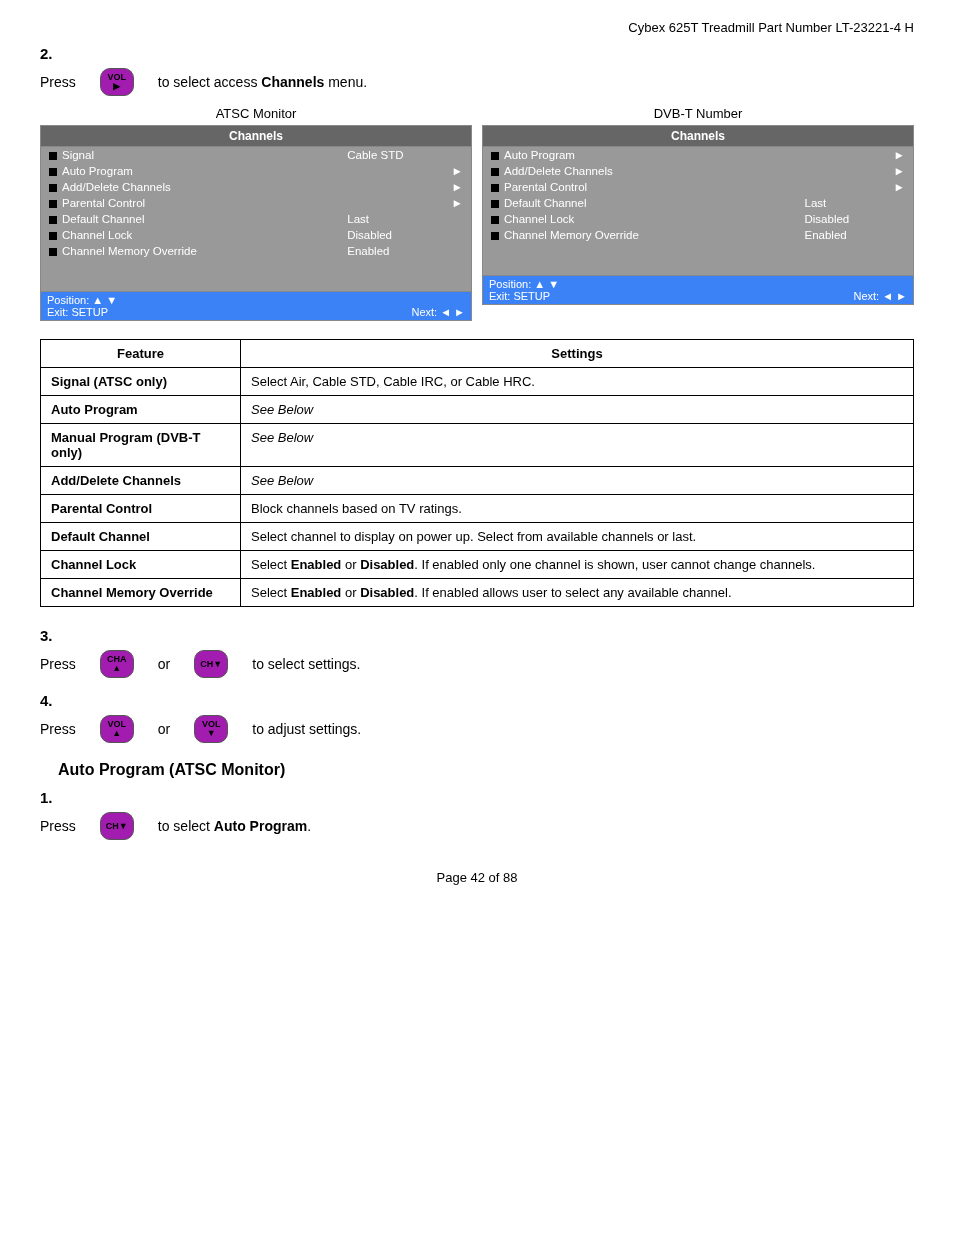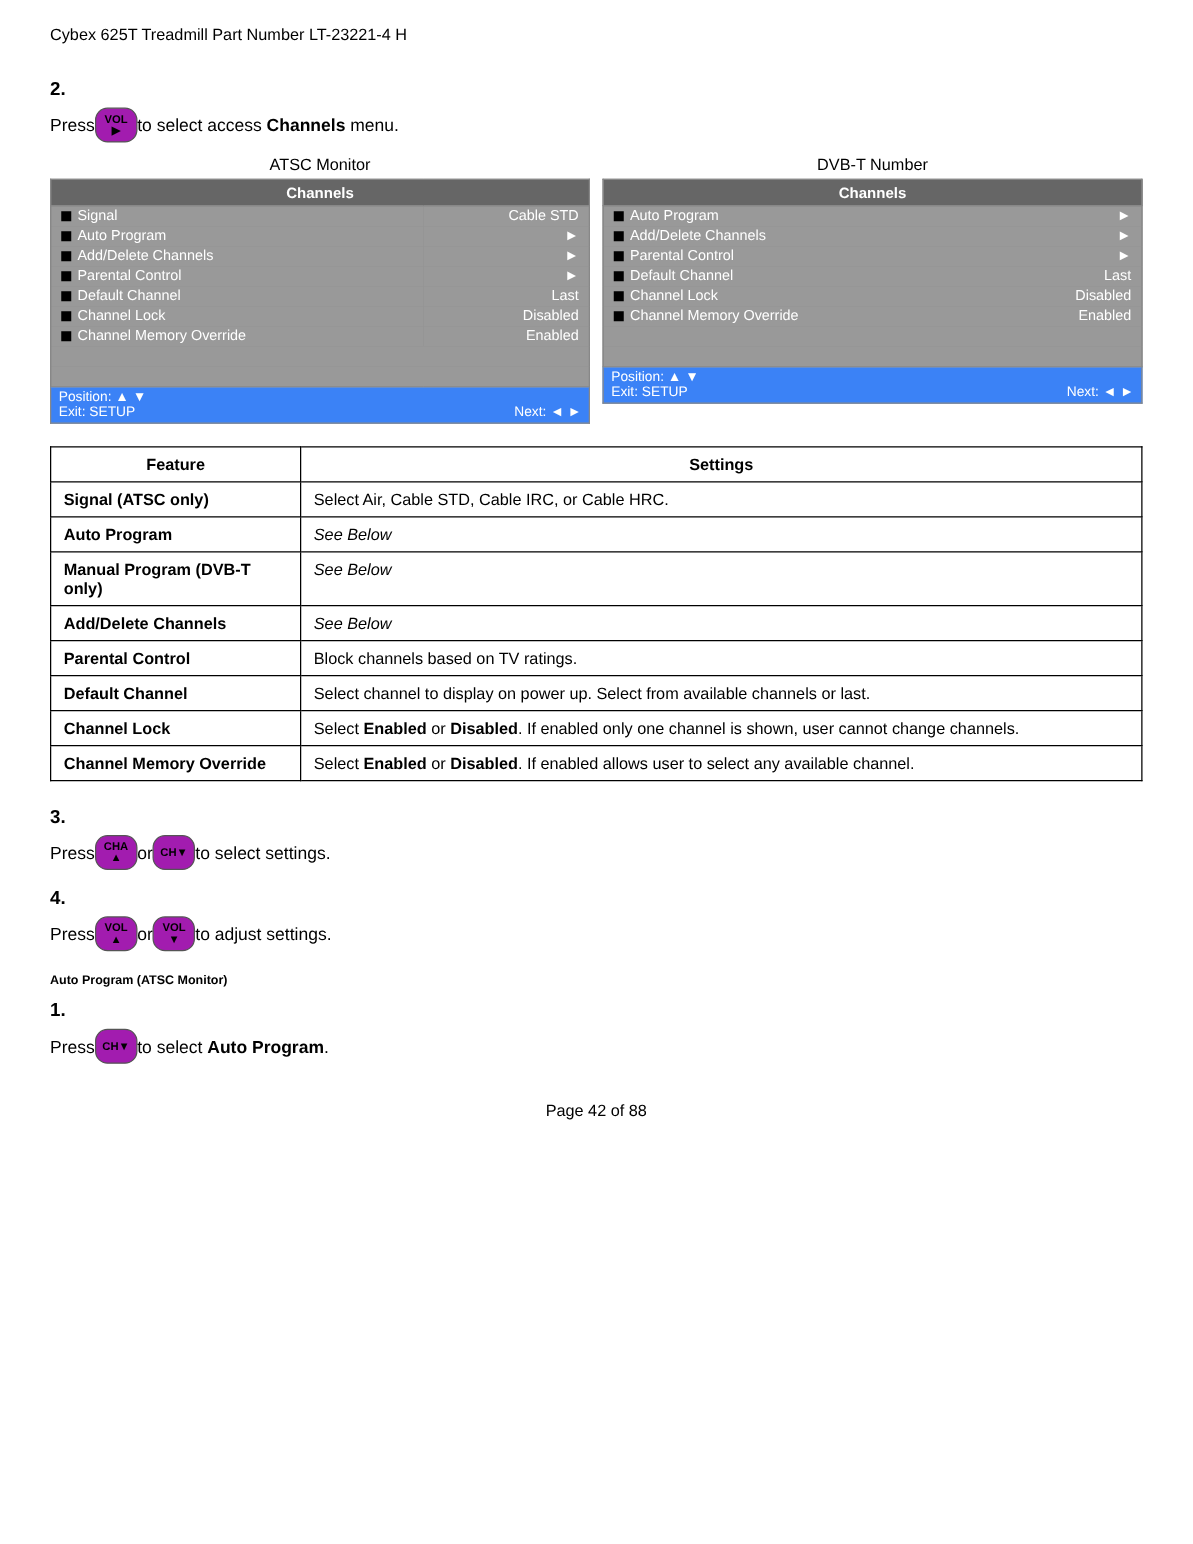--- a/index.html
+++ b/index.html
@@ -6,33 +6,33 @@
     body {
       font-family: Arial, sans-serif;
       font-size: 13px;
       background: #fff;
       color: #000;
       width: 954px;
       min-height: 1235px;
       padding: 20px 40px;
     }
     .page-header {
-      text-align: left;
-      font-size: 13px;
-      margin-bottom: 28px;
+      text-align: right;
+      font-size: 13px;
+      margin-bottom: 10px;
     }
     .section-num {
       font-size: 15px;
       font-weight: bold;
       margin-bottom: 6px;
     }
     .press-line {
       display: flex;
       align-items: center;
-      gap: 0;
+      gap: 24px;
       margin-bottom: 10px;
       font-size: 14px;
     }
     .btn-icon {
       display: inline-flex;
       align-items: center;
       justify-content: center;
       border: 1.5px solid #555;
       border-radius: 10px;
       background: #a21caf;
@@ -81,21 +81,20 @@
     }
     .channel-table .item-bullet {
       display: inline-block;
       width: 8px;
       height: 8px;
       background: #000;
       margin-right: 5px;
       vertical-align: middle;
     }
     .channel-table td.right-val {
-      text-align: right;
     }
     .channel-table td.arrow-val {
       text-align: right;
     }
     .channel-footer {
       background: #3b82f6;
       color: #fff;
       font-size: 11px;
       padding: 2px 6px;
       border: 1px solid #888;
@@ -124,22 +123,22 @@
     .feature-table td.feat-name {
       font-weight: bold;
       width: 200px;
       margin-left: 15px;
     }
     .section-block {
       margin-bottom: 14px;
     }
     .sub-section-title {
       font-weight: bold;
-      font-size: 10px;
-      margin: 18px 0 10px 0;
+      font-size: 16px;
+      margin: 18px 0 10px 18px;
     }
     .page-footer {
       text-align: center;
       font-size: 13px;
       margin-top: 30px;
     }
   </style>
 </head>
 <body>
 

